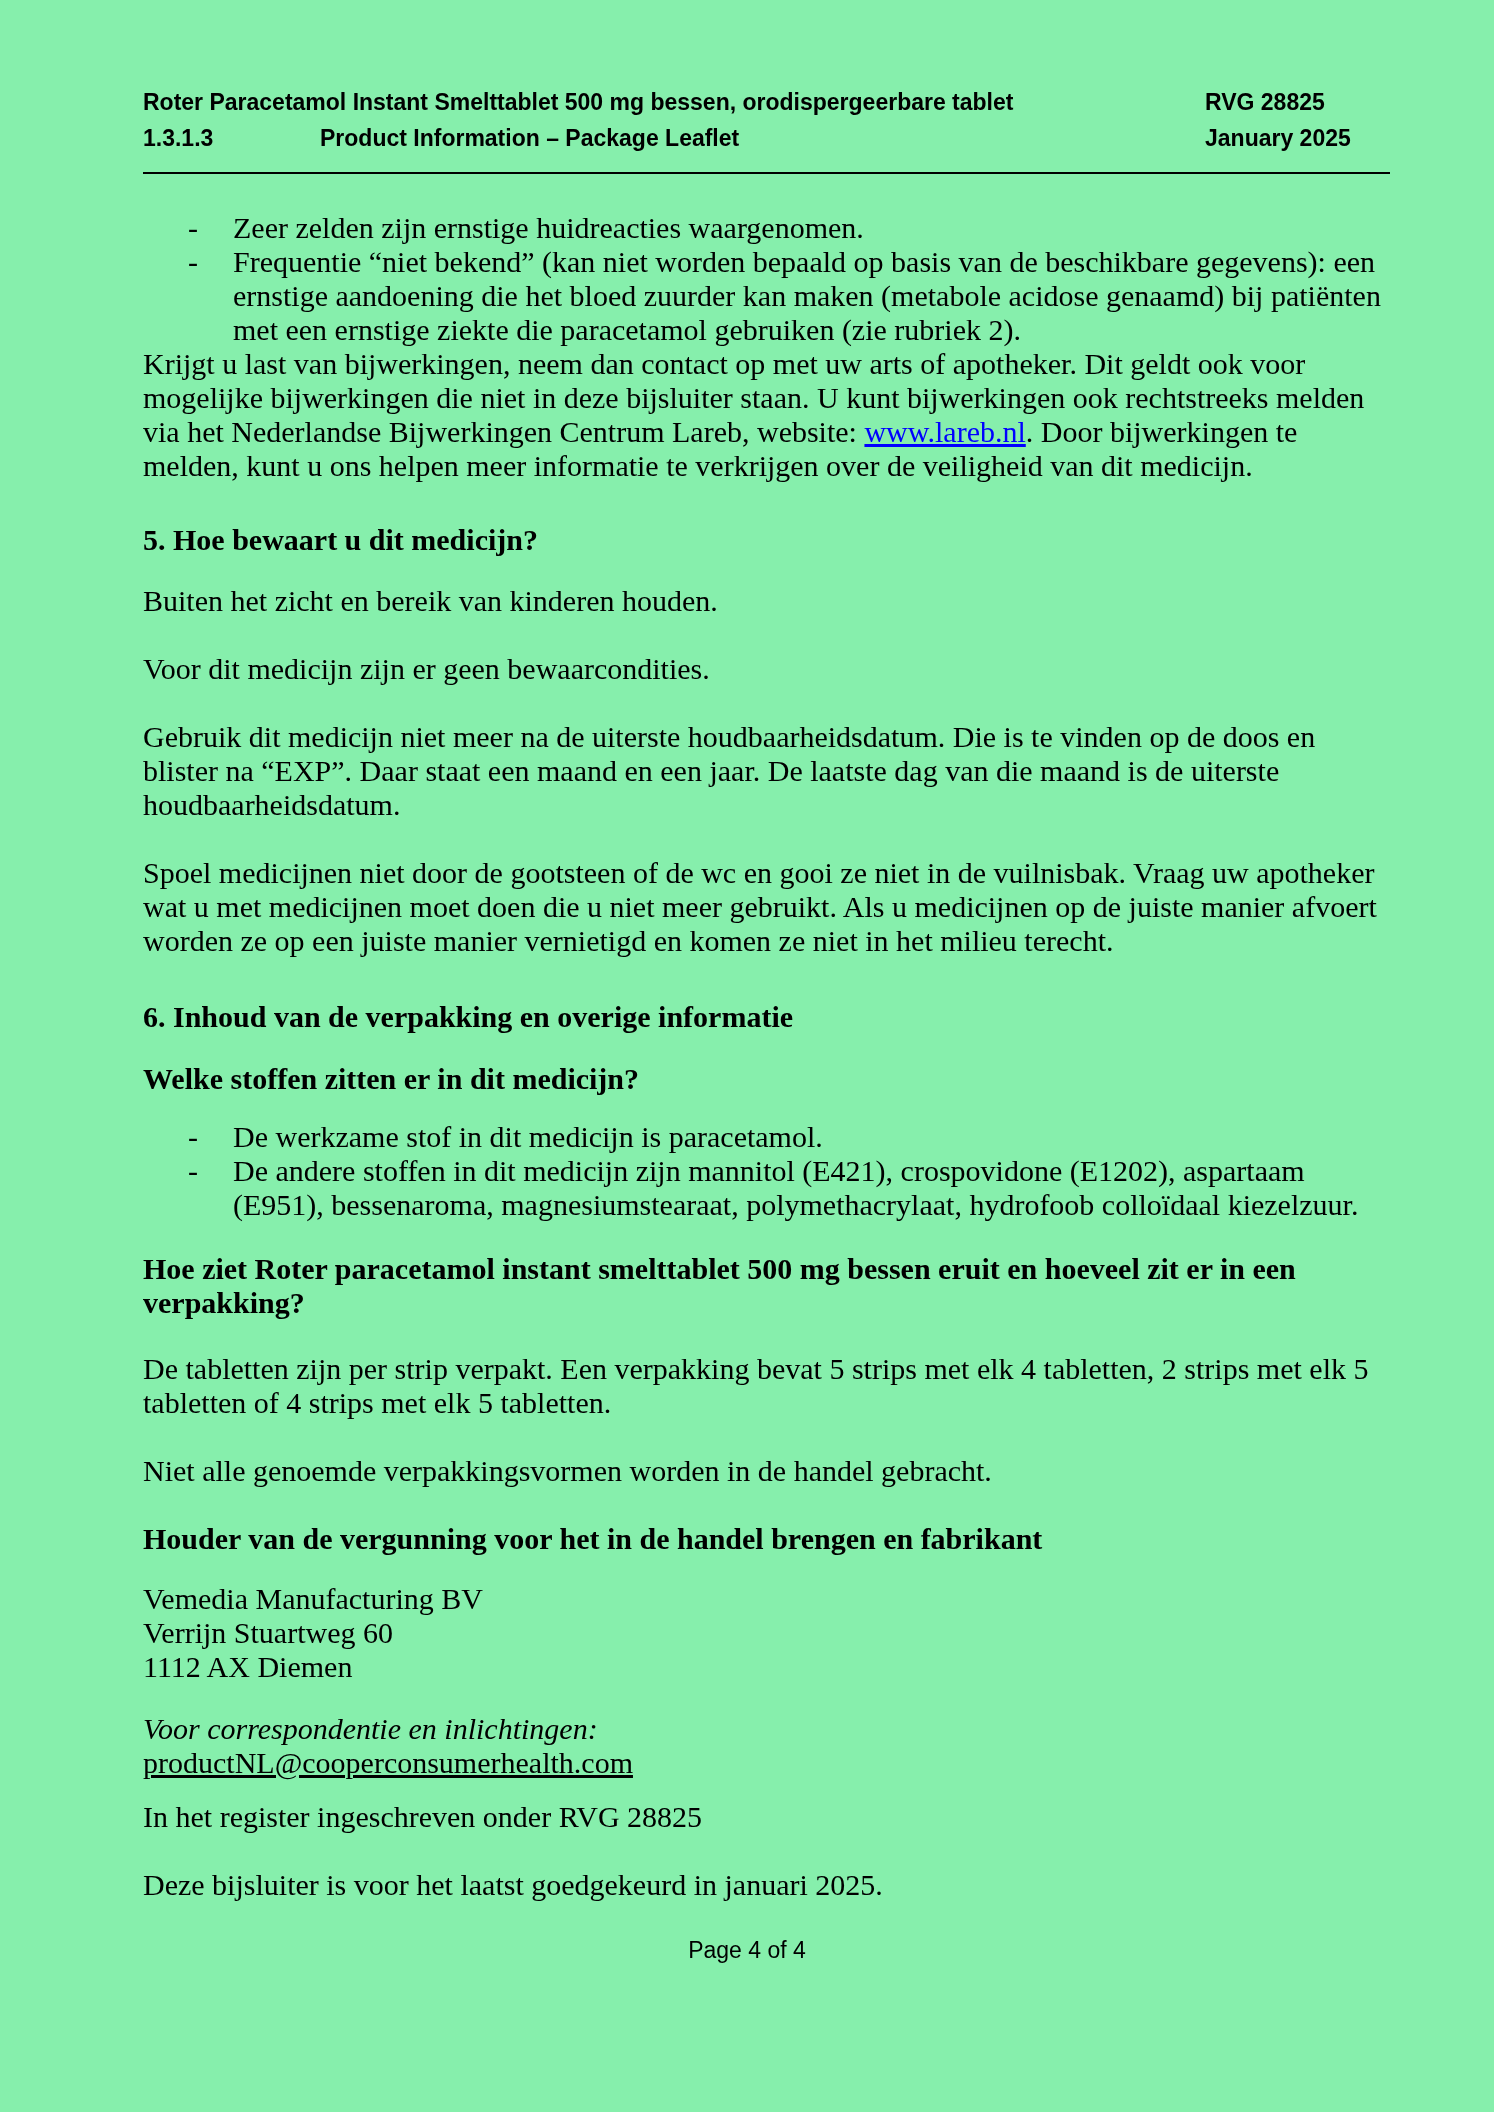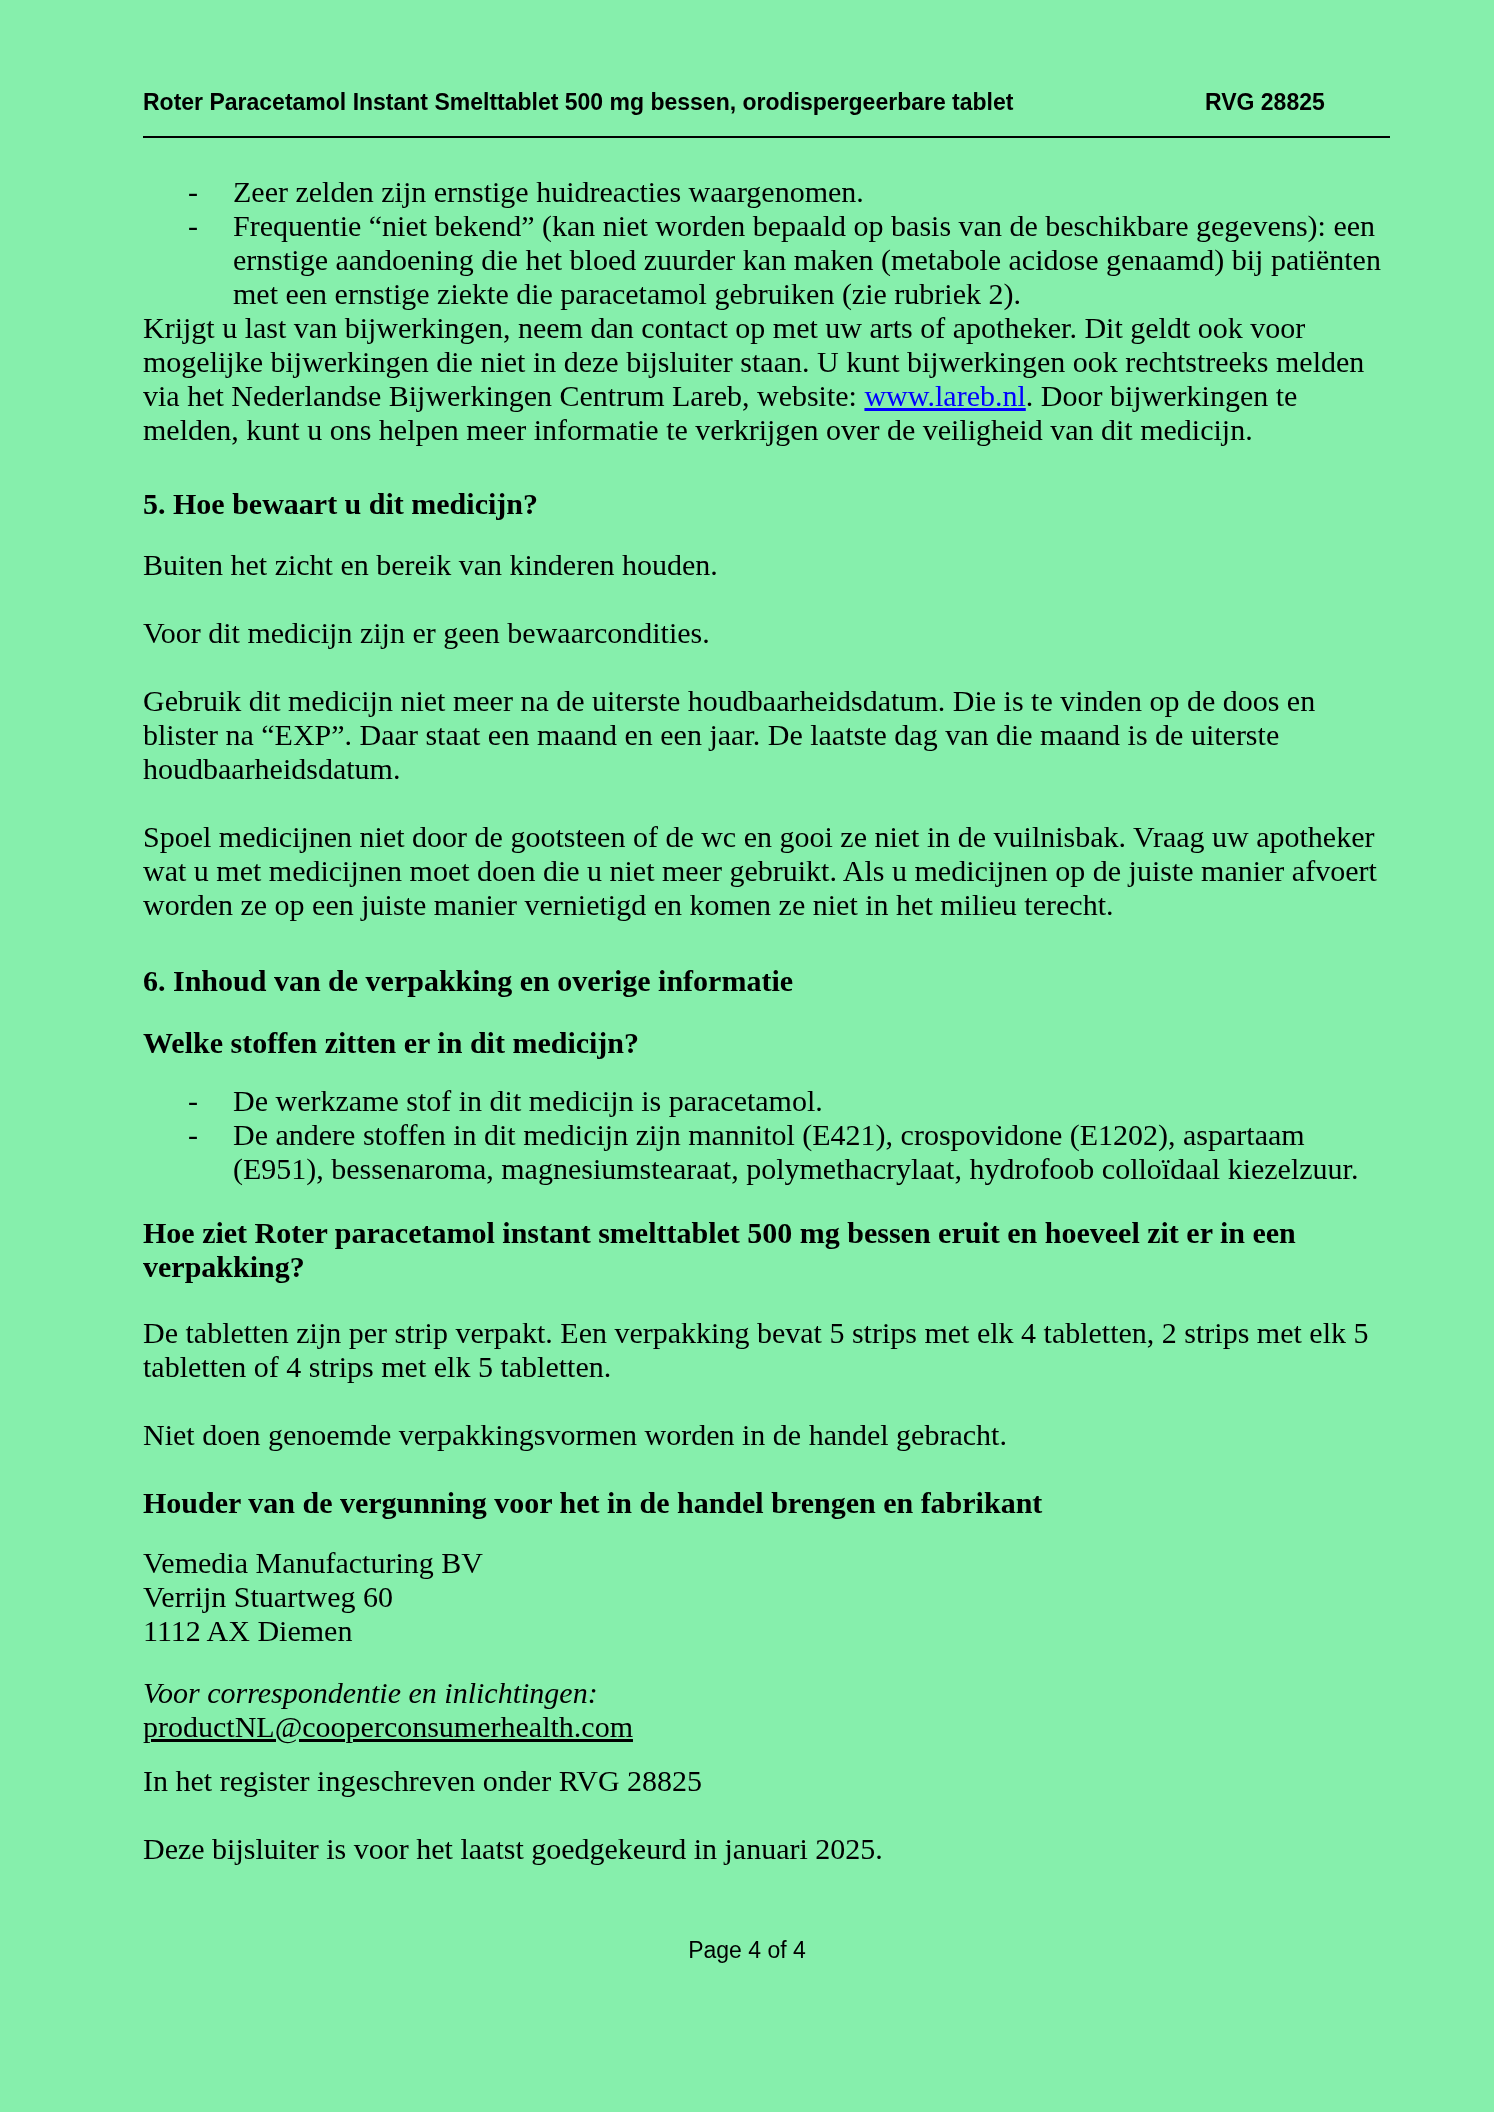--- a/index.html
+++ b/index.html
@@ -88,20 +88,26 @@
 </head>
 <body>
 
 <div class="page">
 
   <div class="header">
     <div class="hrow">
       <div class="hleft">Roter Paracetamol Instant Smelttablet 500 mg bessen, orodispergeerbare tablet</div>
       <div class="hright">RVG 28825</div>
     </div>
+    <div class="hrow">
+      <div class="hleft">
+        <span class="code-spacer">1.3.1.3</span><span>Product Information – Package Leaflet</span>
+      </div>
+      <div class="hright">January 2025</div>
+    </div>
   </div>
   <hr class="header-rule">
 
   <div class="content">
 
     <ul class="dash-list bullets-1">
       <li>
         <span class="marker">-</span>
         <span>Zeer zelden zijn ernstige huidreacties waargenomen.</span>
       </li>
@@ -128,21 +134,21 @@
         <span>De werkzame stof in dit medicijn is paracetamol.</span>
       </li>
       <li>
         <span class="marker">-</span>
         <span>De andere stoffen in dit medicijn zijn mannitol (E421), crospovidone (E1202), aspartaam (E951), bessenaroma, magnesiumstearaat, polymethacrylaat, hydrofoob colloïdaal kiezelzuur.</span>
       </li>
     </ul>
 
     <h3 class="h-hoeziet">Hoe ziet Roter paracetamol instant smelttablet 500 mg bessen eruit en hoeveel zit er in een verpakking?</h3>
     <p class="p-tabletten">De tabletten zijn per strip verpakt. Een verpakking bevat 5 strips met elk 4 tabletten, 2 strips met elk 5 tabletten of 4 strips met elk 5 tabletten.</p>
-    <p class="p-nietalle">Niet doen genoemde verpakkingsvormen worden in de handel gebracht.</p>
+    <p class="p-nietalle">Niet alle genoemde verpakkingsvormen worden in de handel gebracht.</p>
 
     <h3 class="h-houder">Houder van de vergunning voor het in de handel brengen en fabrikant</h3>
     <p class="addr">
       <span>Vemedia Manufacturing BV</span><br>
       <span>Verrijn Stuartweg 60</span><br>
       <span>1112 AX Diemen</span>
     </p>
 
     <p class="p-voorcorr">Voor correspondentie en inlichtingen:</p>
     <p class="p-email"><a class="email-link">productNL@cooperconsumerhealth.com</a></p>

